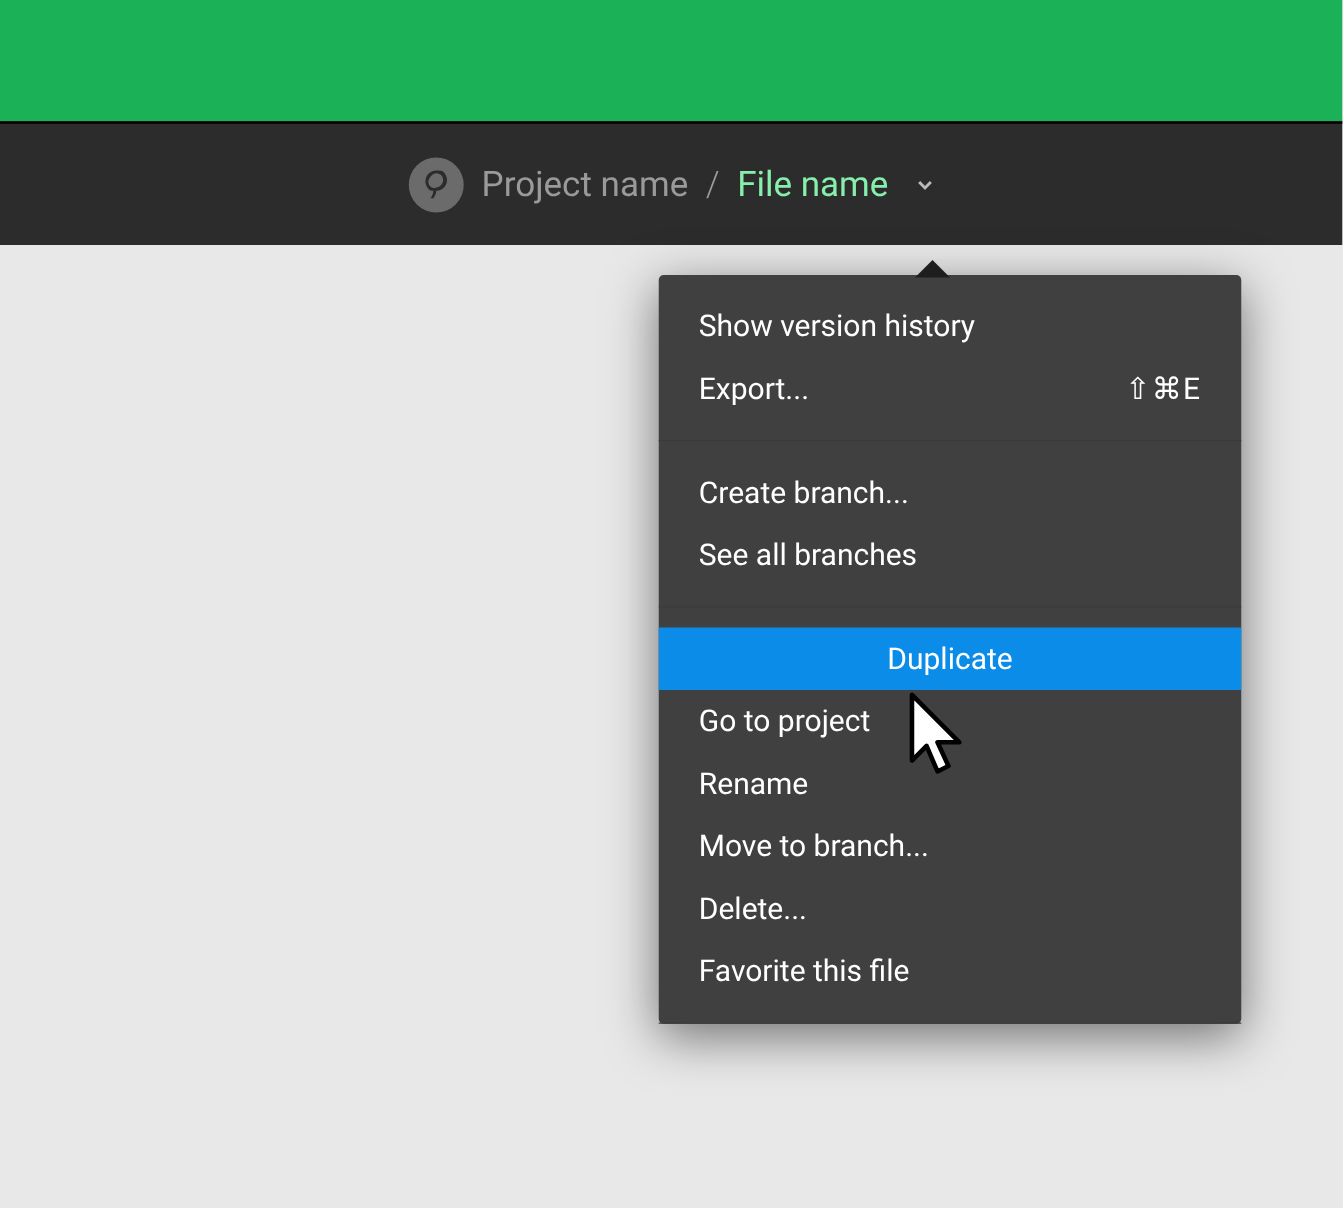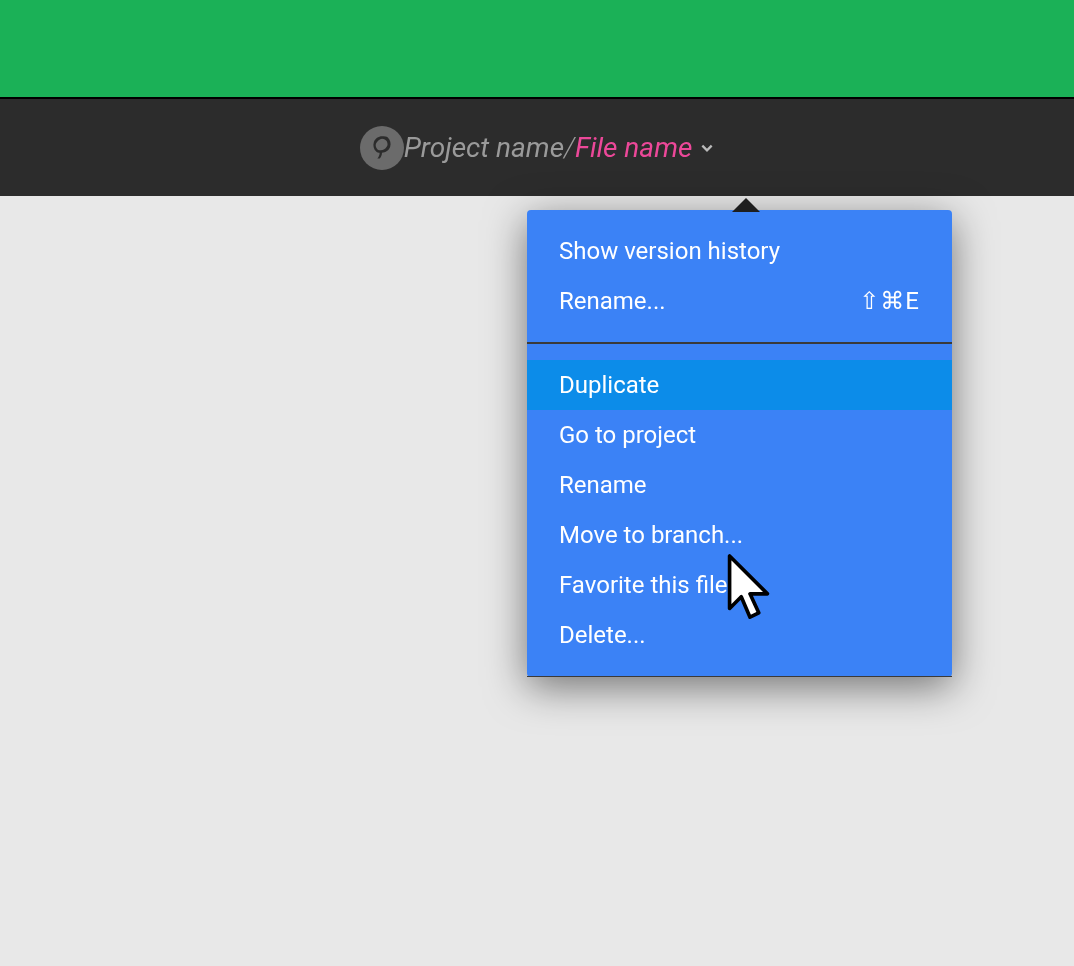--- a/index.html
+++ b/index.html
@@ -26,21 +26,21 @@
       background: #2c2c2c;
       border-top: 2px solid #000;
       display: flex;
       align-items: center;
       justify-content: center;
       position: relative;
     }
     .breadcrumb {
       display: flex;
       align-items: center;
-      font-style: italic;
+      gap: 14px;
     }
     .project-icon {
       width: 44px;
       height: 44px;
       border-radius: 50%;
       background: #6b6b6b;
       display: flex;
       align-items: center;
       justify-content: center;
     }
@@ -54,38 +54,38 @@
       color: #9a9a9a;
       font-weight: 400;
     }
     .separator {
       font-size: 28px;
       color: #9a9a9a;
       font-weight: 300;
     }
     .file-name {
       font-size: 28px;
-      color: #ec4899;
+      color: #86efac;
       font-weight: 400;
     }
     .chevron {
       display: inline-flex;
       align-items: center;
       margin-left: 8px;
     }
     .chevron svg {
       width: 14px;
       height: 14px;
     }
     .dropdown {
       position: absolute;
-      top: 210px;
+      top: 220px;
       left: 527px;
-      width: 425px;
-      background: #3b82f6;
+      width: 466px;
+      background: #404040;
       border-radius: 4px;
       box-shadow: 0 10px 40px rgba(0,0,0,0.5);
       z-index: 10;
     }
     .dropdown-caret {
       position: absolute;
       top: -12px;
       left: 205px;
       width: 0;
       height: 0;
@@ -106,20 +106,21 @@
       align-items: center;
       justify-content: space-between;
       padding: 11px 32px;
       color: #ffffff;
       font-size: 24px;
       font-weight: 400;
       cursor: pointer;
     }
     .menu-item.highlighted {
       background: #0c8ce9;
+      justify-content: center;
     }
     .shortcut {
       color: #ffffff;
       font-size: 24px;
       font-weight: 400;
       letter-spacing: 1px;
     }
     .cursor {
       position: absolute;
       top: 553px;
@@ -156,48 +157,56 @@
 </div>
 
 <div class="dropdown">
   <div class="dropdown-caret"></div>
 
   <div class="menu-group">
     <div class="menu-item">
       <span>Show version history</span>
     </div>
     <div class="menu-item">
-      <span>Rename...</span>
+      <span>Export...</span>
       <span class="shortcut">⇧⌘E</span>
     </div>
   </div>
 
   <div class="menu-divider"></div>
 
+  <div class="menu-group">
+    <div class="menu-item">
+      <span>Create branch...</span>
+    </div>
+    <div class="menu-item">
+      <span>See all branches</span>
+    </div>
+  </div>
 
   <div class="menu-divider"></div>
 
   <div class="menu-group">
     <div class="menu-item highlighted">
       <span>Duplicate</span>
     </div>
     <div class="menu-item">
       <span>Go to project</span>
     </div>
     <div class="menu-item">
       <span>Rename</span>
     </div>
     <div class="menu-item">
       <span>Move to branch...</span>
     </div>
     <div class="menu-item">
+      <span>Delete...</span>
+    </div>
+    <div class="menu-item">
       <span>Favorite this file</span>
-    </div>
-    <div class="menu-item">
-      <span>Delete...</span>
     </div>
   </div>
 
   <div class="menu-divider"></div>
 
 </div>
 
 <div class="cursor">
   <svg viewBox="0 0 32 48">
     <path d="M 2 2 L 2 38 L 10 30 L 16 44 L 22 41 L 16 28 L 28 28 Z" fill="#ffffff" stroke="#000000" stroke-width="2.5" stroke-linejoin="round"></path>

